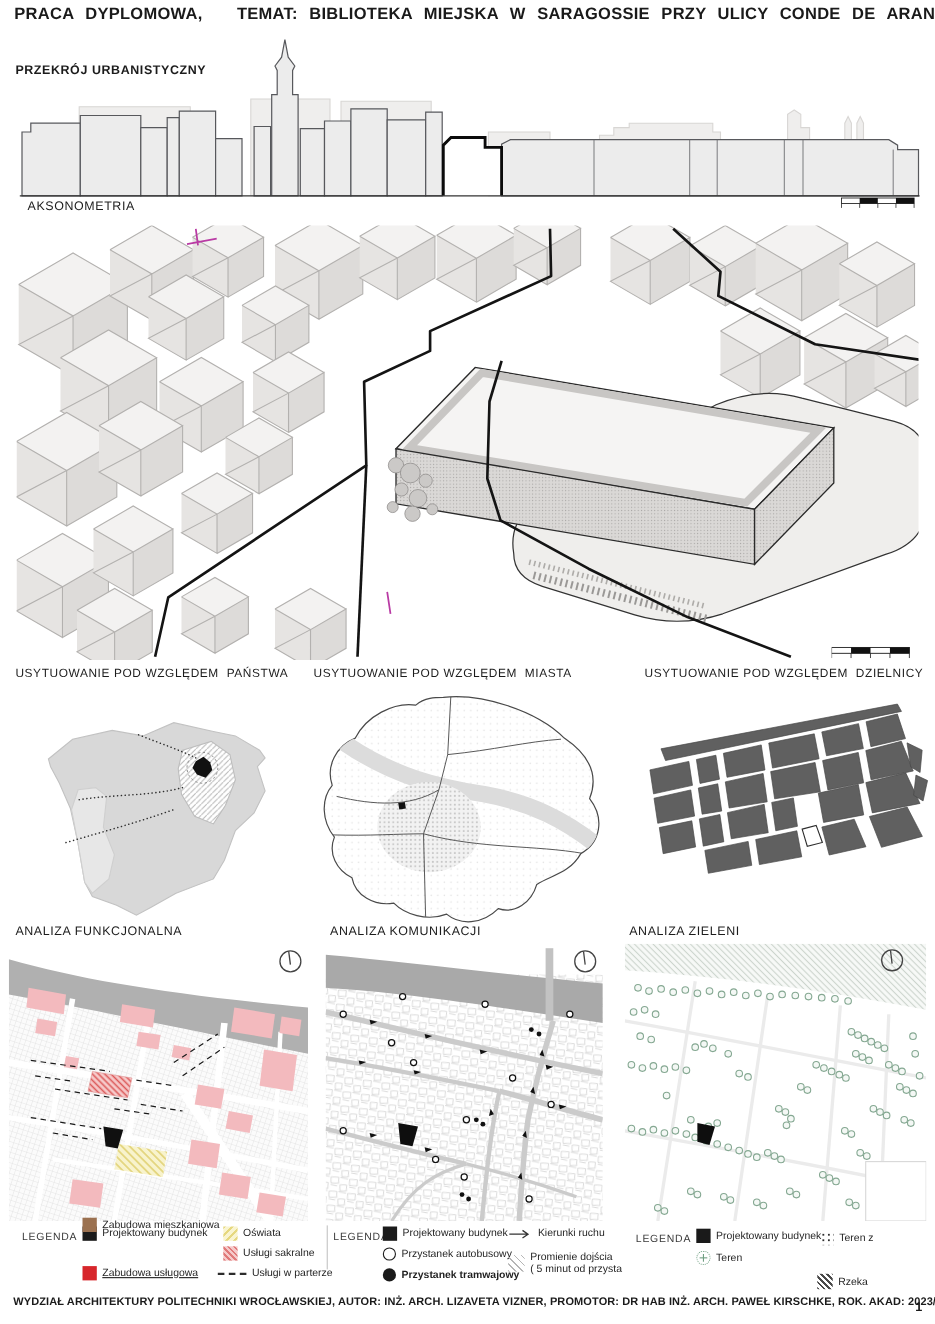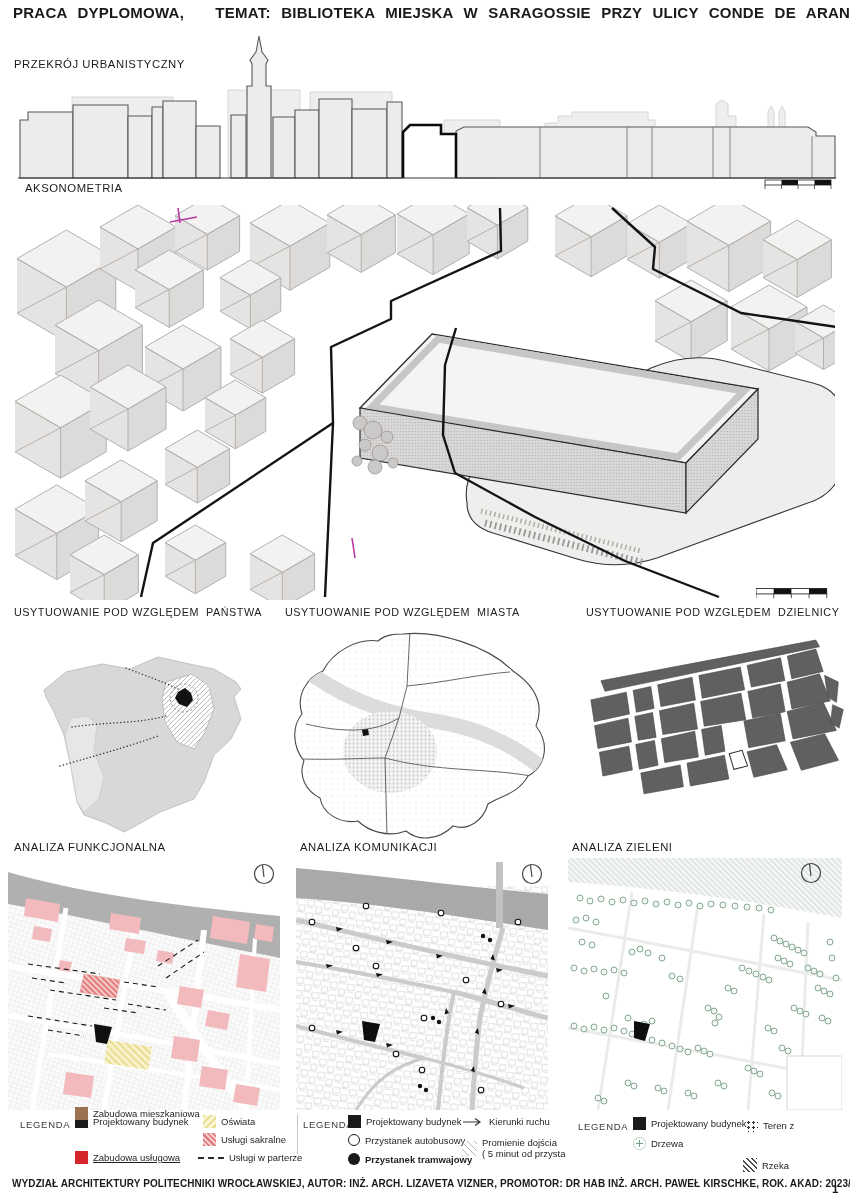--- a/index.html
+++ b/index.html
@@ -32,21 +32,21 @@
   .page-num{font-weight:700;font-size:11.5px;}
   svg{display:block;}
 </style>
 </head>
 <body>
 
 <div id="board">
 
   <div class="abs board-title" style="left:13px;top:4px;">PRACA DYPLOMOWA,   TEMAT: BIBLIOTEKA MIEJSKA W SARAGOSSIE PRZY ULICY CONDE DE ARANDA</div>
 
-  <div class="abs sec-label" style="left:14px;top:58px;">PRZEKRÓJ URBANISTYCZNY</div>
+  <div class="abs sec-label" style="left:14px;top:58px;font-weight:bold;">PRZEKRÓJ URBANISTYCZNY</div>
 
   <svg class="abs" style="left:0;top:28px;" width="850" height="164" viewBox="0 0 850 164">
     <g fill="#efeeed" stroke="#d8d6d4" stroke-width="1">
       <path d="M72,150 V69 H173 V150 Z"></path>
       <path d="M228,150 V62 H300 V150 Z"></path>
       <path d="M310,150 V64 H392 V150 Z"></path>
       <path d="M444,150 V92 H500 V150 Z"></path>
       <path d="M545,150 V95 H558 V88 H572 V84 H640 V84 H648 V92 H655 V150 Z"></path>
       <path d="M716,150 V76 L722,72 L728,76 V88 H736 V150 Z"></path>
       <path d="M768,150 V84 L771,78 L774,84 V150 Z"></path>
@@ -576,21 +576,21 @@
     </span>
   </div>
 
   <div class="abs legend-head" style="left:578px;top:1121px;">LEGENDA</div>
   <div class="lrow" style="left:633px;top:1117px;">
     <span class="sw black"></span>
     <span>Projektowany budynek</span>
   </div>
   <div class="lrow" style="left:633px;top:1137px;">
     <span class="sw tree"></span>
-    <span>Drzewa</span>
+    <span>Teren</span>
   </div>
   <div class="lrow" style="left:745px;top:1119px;">
     <span class="sw dots"></span>
     <span>Teren z</span>
   </div>
   <div class="lrow" style="left:743px;top:1138px;margin-top:20px;">
     <span class="sw rzeka"></span>
     <span>Rzeka</span>
   </div>
 

